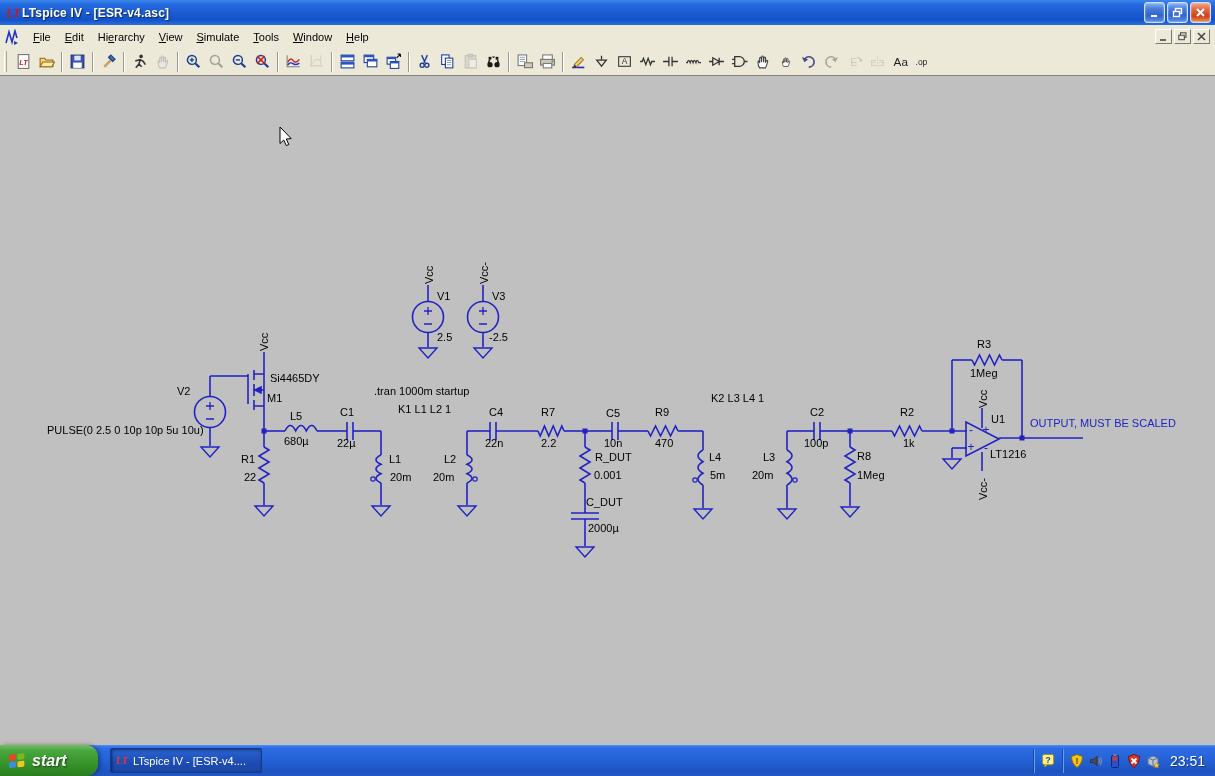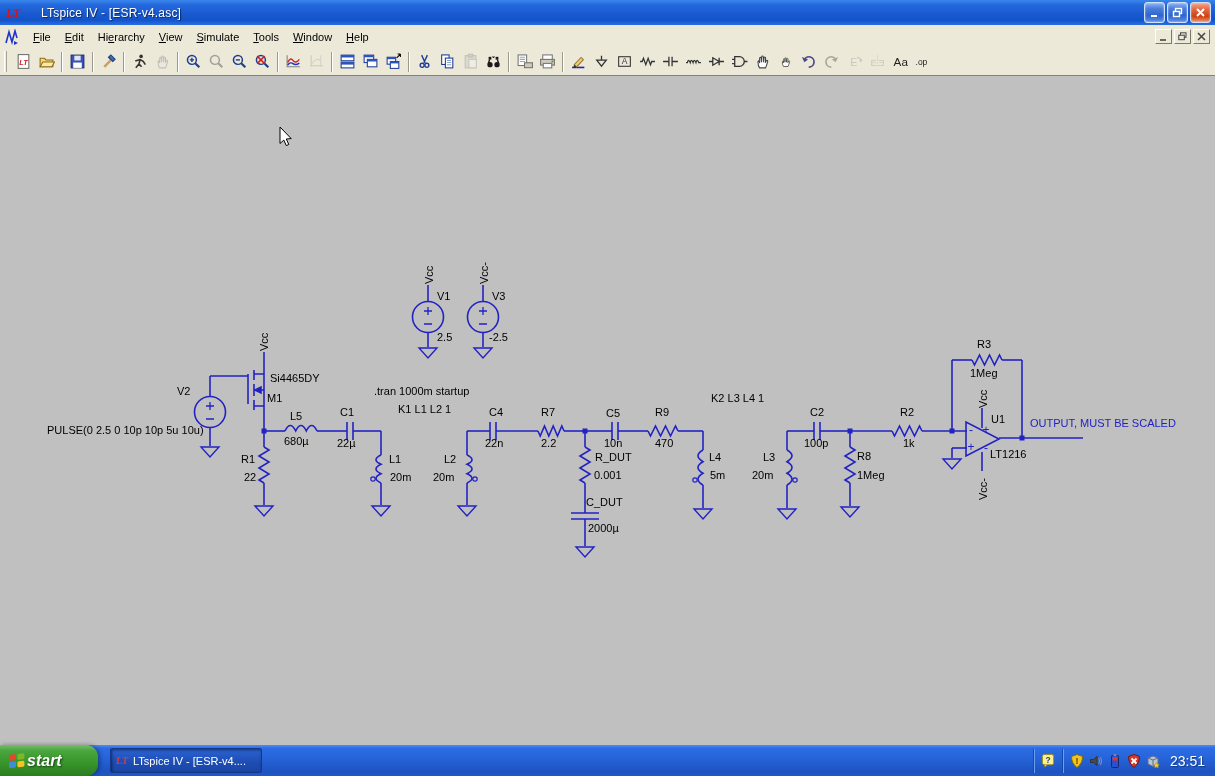--- a/index.html
+++ b/index.html
@@ -3,21 +3,21 @@
 <meta charset="utf-8">
 <style>
 * { box-sizing: border-box; margin: 0; padding: 0; }
 html,body { width:1215px; height:776px; overflow:hidden; }
 body { font-family:"Liberation Sans", sans-serif; background:#c0c0c0; position:relative; }
 
 
 .titlebar{height:25px;display:flex;align-items:center;padding-left:4px;
  background:linear-gradient(180deg,#3a86ec 0%,#2468dd 20%,#1a5ad0 55%,#1353c8 80%,#2a6ee4 100%);}
 .app-icon{width:18px;height:17px;display:flex;align-items:center;justify-content:center;}
-.title{color:#fff;font-weight:normal;font-size:12px;margin-left:19px;text-shadow:1px 1px 1px rgba(0,0,0,.55);letter-spacing:.2px;}
+.title{color:#fff;font-weight:bold;font-size:12px;margin-left:0;text-shadow:1px 1px 1px rgba(0,0,0,.55);letter-spacing:.2px;}
 .winbtns{margin-left:auto;display:flex;gap:2px;padding-right:4px;}
 .wbtn{width:21px;height:21px;border-radius:3px;border:1px solid #cfe0f7;display:flex;align-items:center;justify-content:center;padding:0;
  background:linear-gradient(180deg,#8fb4f2 0%,#4a7edd 30%,#2f64cc 65%,#5b8fe8 100%);box-shadow:inset 0 0 2px rgba(255,255,255,.7);}
 .wbtn.close{background:linear-gradient(180deg,#f2a88d 0%,#e2663f 35%,#cf3f12 70%,#e8946b 100%);}
 
 
 .menubar{height:23px;background:#ece9d8;display:flex;align-items:center;padding-left:3px;}
 .mdi-ico{width:17px;height:16px;margin:0 5px 0 1px;display:flex;align-items:center;}
 .menu-item{font-size:11px;padding:3px 7px;color:#000;cursor:default;}
 .menu-item u{text-decoration:underline;}
@@ -31,21 +31,21 @@
 .tb-btn.disabled svg{filter:grayscale(1) opacity(0.42);}
 .tb-sep{width:2px;height:20px;border-left:1px solid #9c988c;border-right:1px solid #fff;margin:0 3px;}
 
 
 .schematic{height:669px;background:#c0c0c0;position:relative;}
 .schematic svg{display:block;}
 
 
 .taskbar{height:31px;display:flex;align-items:stretch;position:relative;
  background:linear-gradient(180deg,#4e8df6 0%,#2e6ce4 10%,#2563d8 45%,#1e53c0 85%,#2157c8 100%);}
-.startbtn{width:98px;display:flex;align-items:center;padding-left:7px;border:none;
+.startbtn{width:98px;display:flex;align-items:center;gap:5px;padding-left:7px;border:none;
  background:linear-gradient(180deg,#76bd68 0%,#4aa63e 18%,#38962c 55%,#2b7d20 100%);
  border-radius:0 12px 12px 0;color:#fff;font-style:italic;font-weight:bold;font-size:16px;
  text-shadow:1px 1px 2px rgba(0,0,0,.55);box-shadow:2px 0 4px rgba(0,0,0,.35);}
 .taskbtn{margin:3px 0 3px 12px;width:152px;display:flex;align-items:center;gap:5px;padding:0 5px;border:1px solid #16388a;border-radius:2px;
  background:linear-gradient(180deg,#2b63d4 0%,#1d4cb2 60%,#1a46a6 100%);box-shadow:inset 1px 1px 3px rgba(0,0,0,.5);
  color:#fff;font-size:11px;white-space:nowrap;overflow:hidden;}
 .tray{margin-left:auto;display:flex;align-items:center;}
 .tray-divider{width:2px;height:24px;border-left:1px solid #1a48a8;border-right:1px solid #6aa0f2;margin:0 4px;}
 .tray-ico{width:17px;height:17px;display:flex;align-items:center;justify-content:center;margin:0 1px;}
 .clock{font-size:14px;color:#fff;margin:0 10px 0 7px;text-shadow:1px 1px 1px rgba(0,0,0,.4);}

